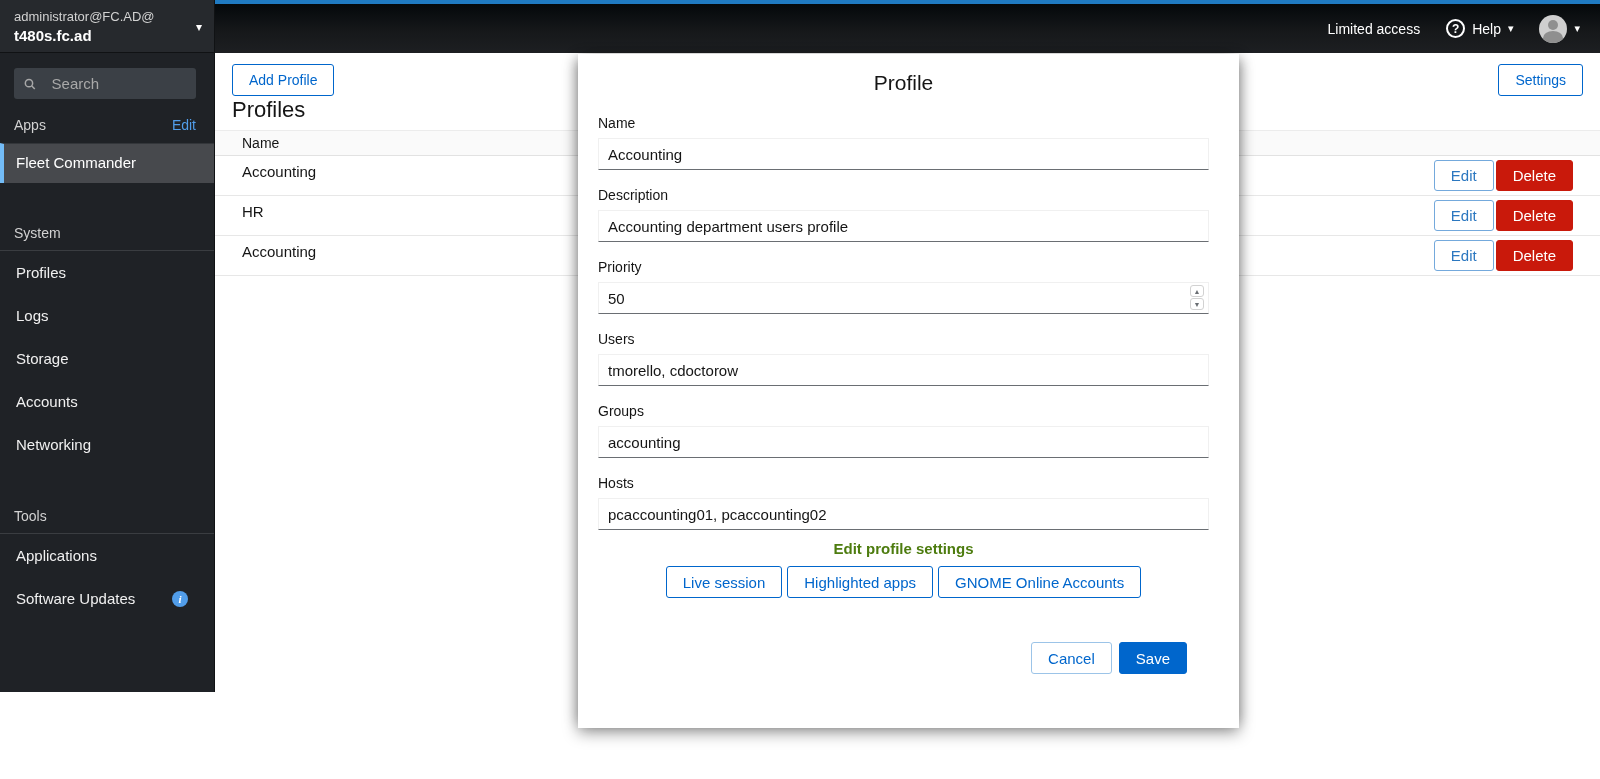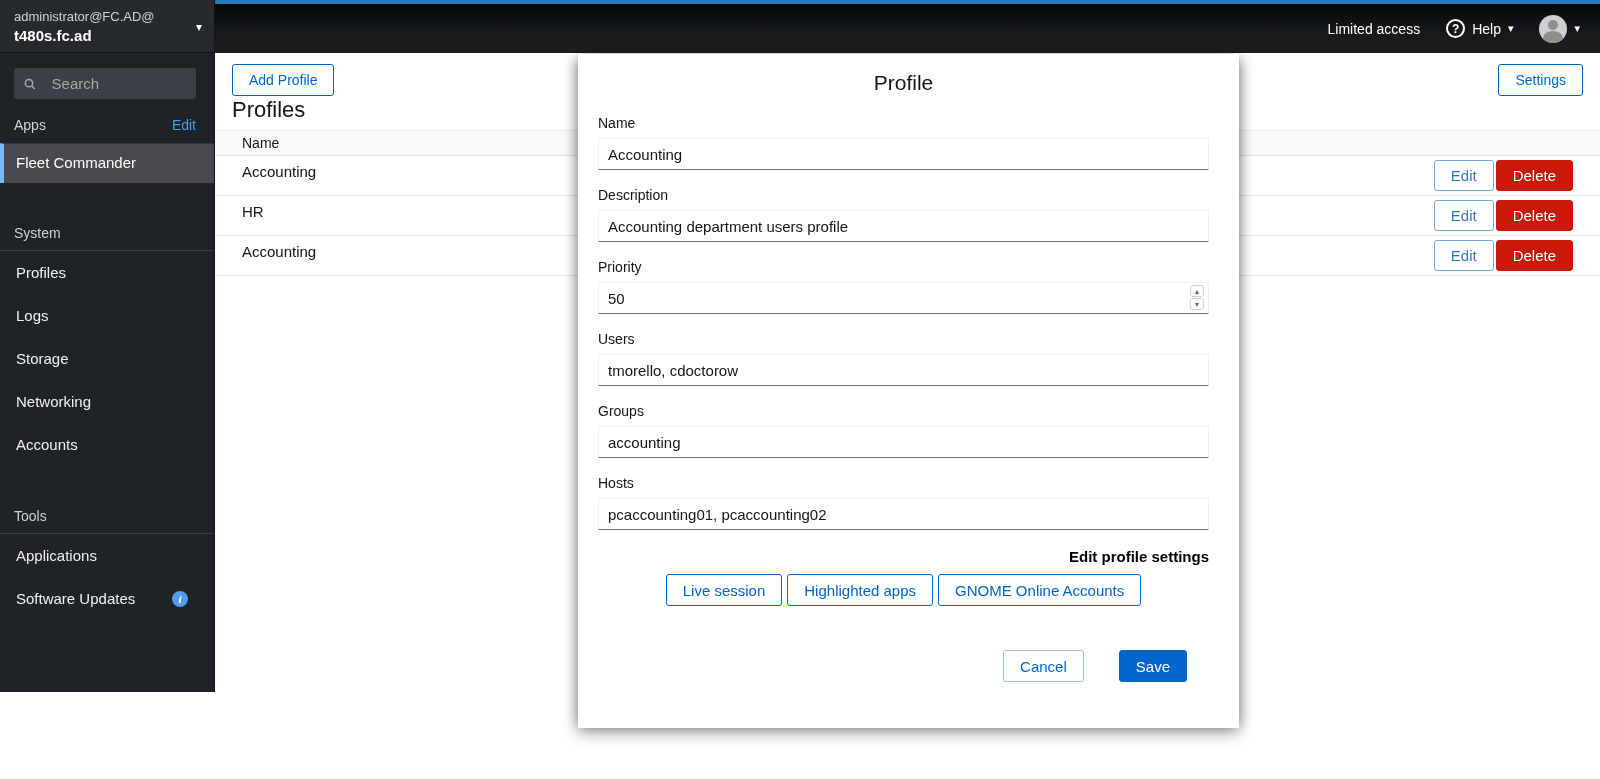--- a/index.html
+++ b/index.html
@@ -120,26 +120,26 @@
   .fctrl {
     width:100%; height:32px; font-size:15px; color:#151515; font-family:inherit;
     padding:0 9px; background:#fff; outline:none;
     border:1px solid #f0f0f0; border-bottom-color:#6a6e73;
   }
   .spinner { position:absolute; right:5px; top:3px; display:flex; flex-direction:column; gap:1px; }
   .spin-btn {
     width:14px; height:12px; border:1px solid #d2d2d2; border-radius:3px; background:#fff;
     color:#6a6e73; font-size:7px; line-height:9px; text-align:center; cursor:pointer; padding:0;
   }
-  .edit-settings-head { text-align:right; font-size:15px; font-weight:600; color:#000000; margin-top:18px; }
+  .edit-settings-head { text-align:center; font-size:15px; font-weight:600; color:#4d7c0f; margin-top:10px; }
   .settings-btn-row { display:flex; justify-content:center; gap:5px; margin-top:9px; }
   .btn-setting { border:1px solid #0066cc; color:#0066cc; font-size:15px; height:32px; }
   .modal-footer { display:flex; justify-content:flex-end; gap:7px; margin-top:44px; padding-right:22px; }
   .btn-cancel { border:1px solid #9cc4e8; color:#0066cc; font-size:15px; }
-  .btn-save { border:1px solid #0066cc; background:#0066cc; color:#fff; font-size:15px;margin-left:28px; }
+  .btn-save { border:1px solid #0066cc; background:#0066cc; color:#fff; font-size:15px; }
 </style>
 </head>
 <body>
 
 <div class="sidebar">
   <div class="sb-header">
     <div class="sb-user">administrator@FC.AD@</div>
     <div class="sb-host">t480s.fc.ad</div>
     <span class="sb-caret">▾</span>
   </div>
@@ -164,24 +164,24 @@
     <div class="nav-item">
       <span>Profiles</span>
     </div>
     <div class="nav-item">
       <span>Logs</span>
     </div>
     <div class="nav-item">
       <span>Storage</span>
     </div>
     <div class="nav-item">
+      <span>Accounts</span>
+    </div>
+    <div class="nav-item">
       <span>Networking</span>
-    </div>
-    <div class="nav-item">
-      <span>Accounts</span>
     </div>
   </div>
 
   <div class="section">
     <div class="section-head">Tools</div>
     <div class="nav-item">
       <span>Applications</span>
     </div>
     <div class="nav-item">
       <span>Software Updates</span>

